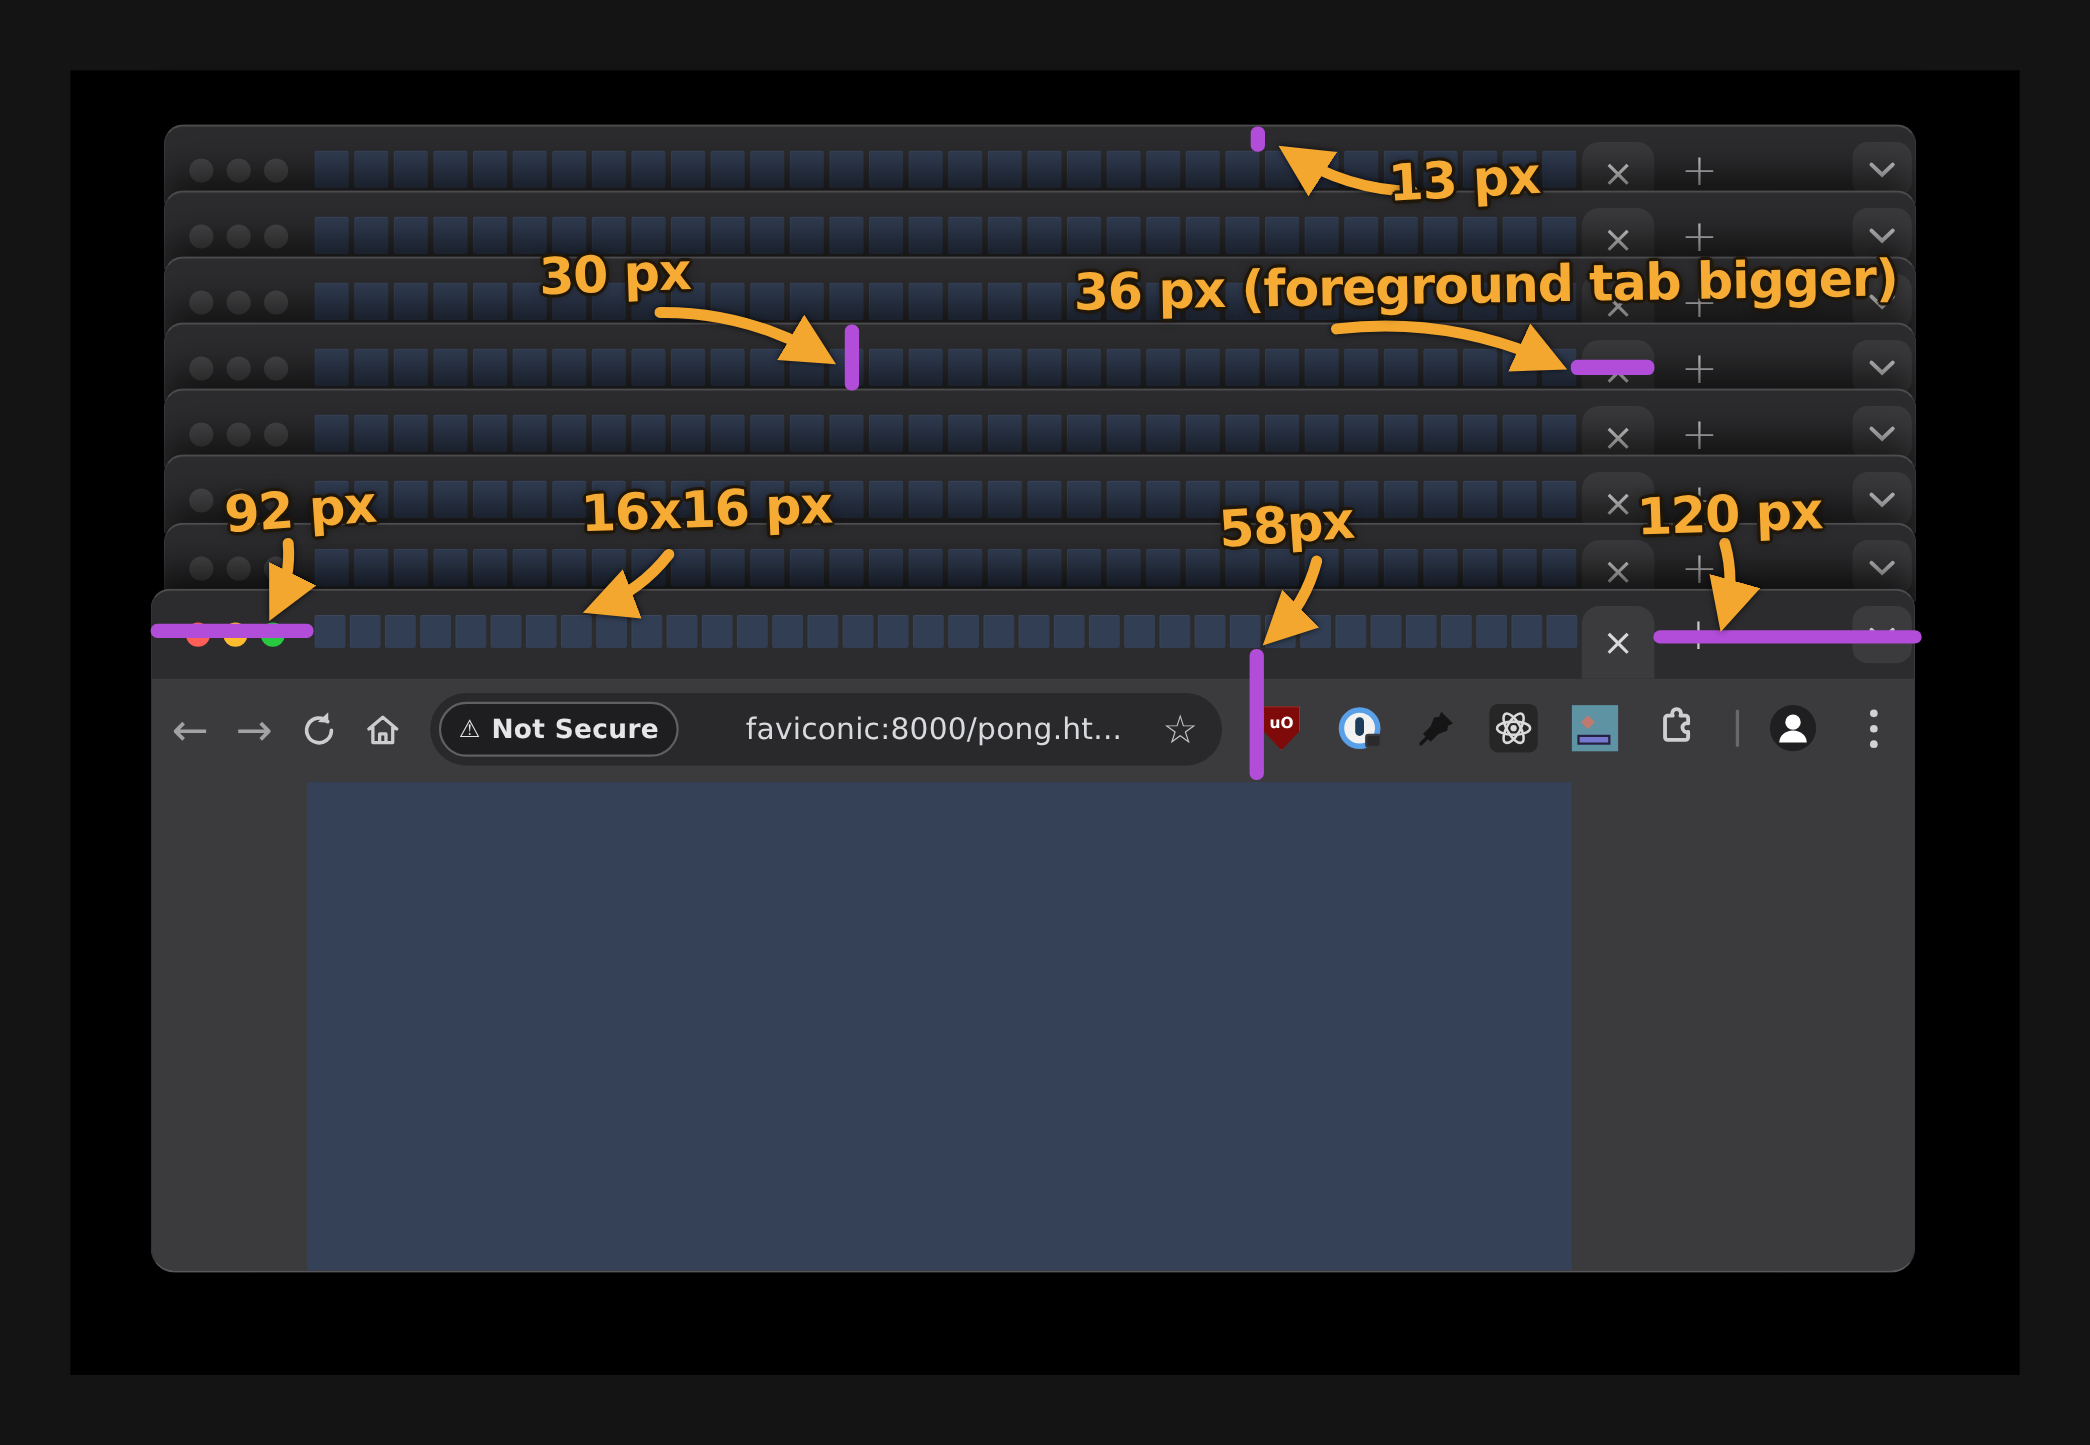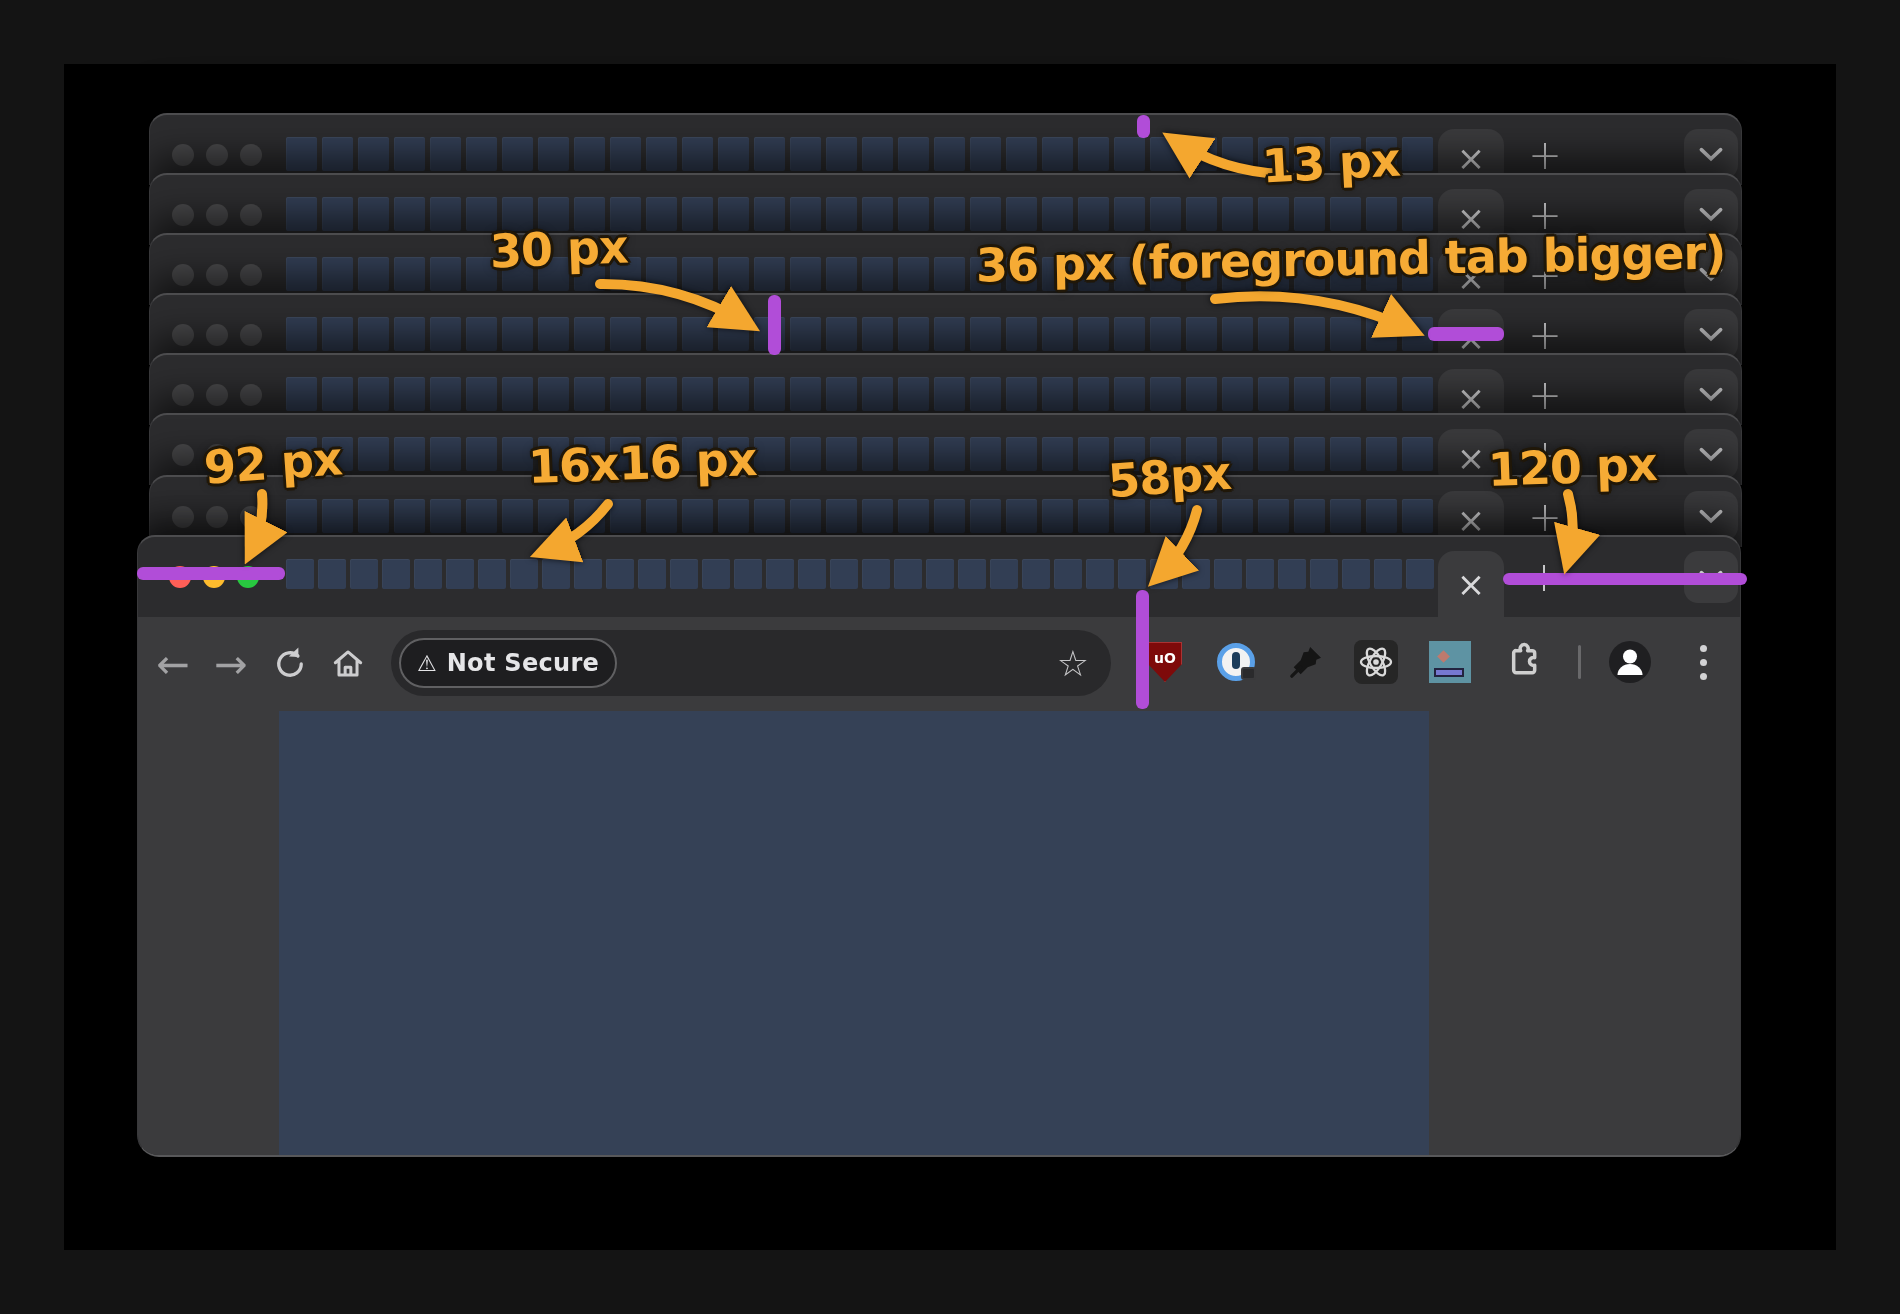--- a/index.html
+++ b/index.html
@@ -486,20 +486,21 @@
         <svg width="38" height="38" viewBox="0 0 24 24">
           <path d="M4 11.2 L12 4.4 L20 11.2 M6.3 9.4 V19 H17.7 V9.4 M10.2 19 v-5 h3.6 v5" fill="none" stroke="#CDCDCF" stroke-width="1.9" stroke-linejoin="round" stroke-linecap="round"></path>
         </svg>
       </div>
 
       <div id="addr">
         <div id="chip">
           <span class="warn">⚠</span>
           <span class="lbl">Not Secure</span>
         </div>
+        <div id="url">faviconic:8000/pong.ht...</div>
         <div id="star">☆</div>
       </div>
 
       <div class="ext" style="left:1005px;">
         <div class="shield">
             <span>uO</span>
           </div>
       </div>
       <div class="ext" style="left:1076px;">
         <div class="opass">

